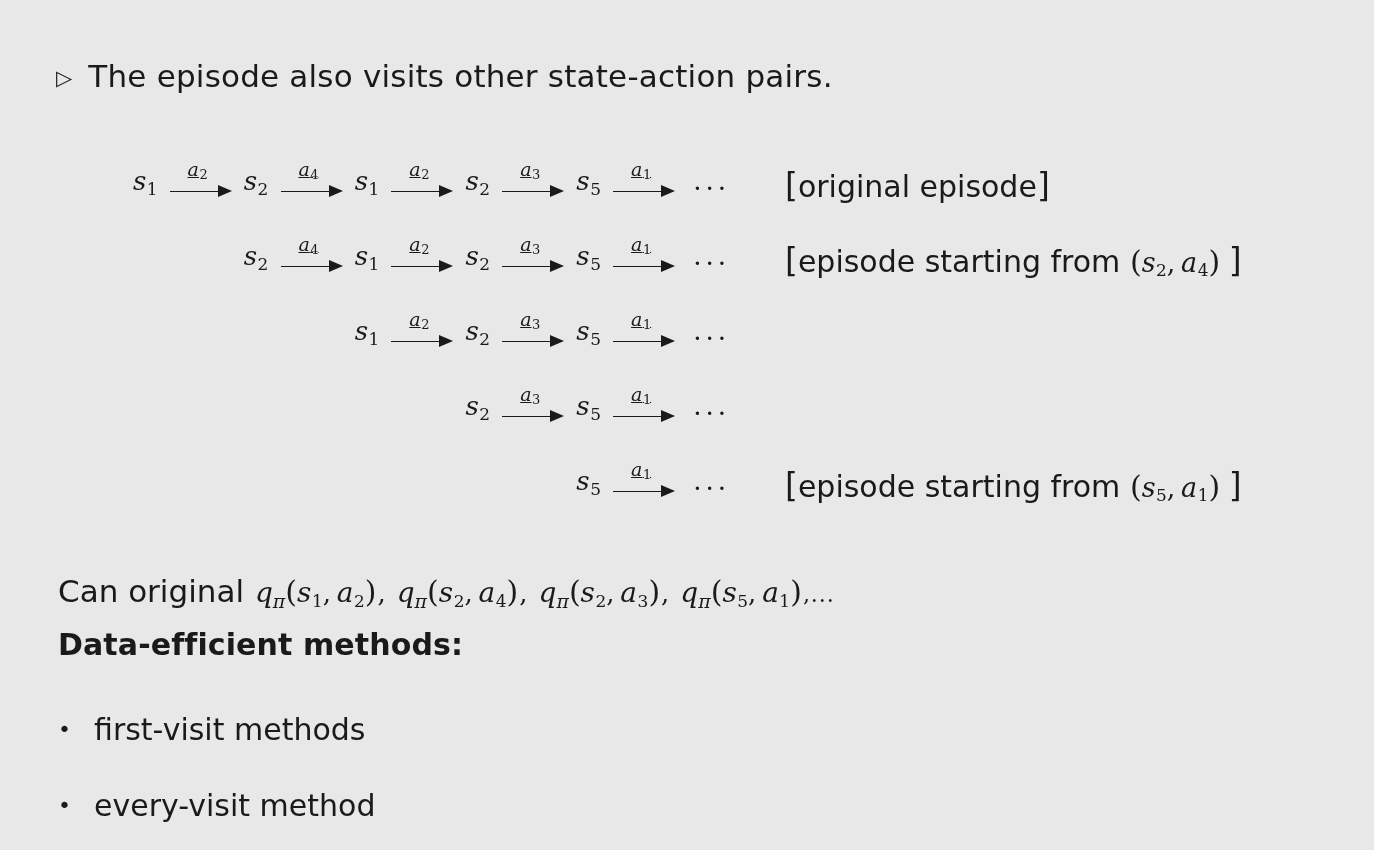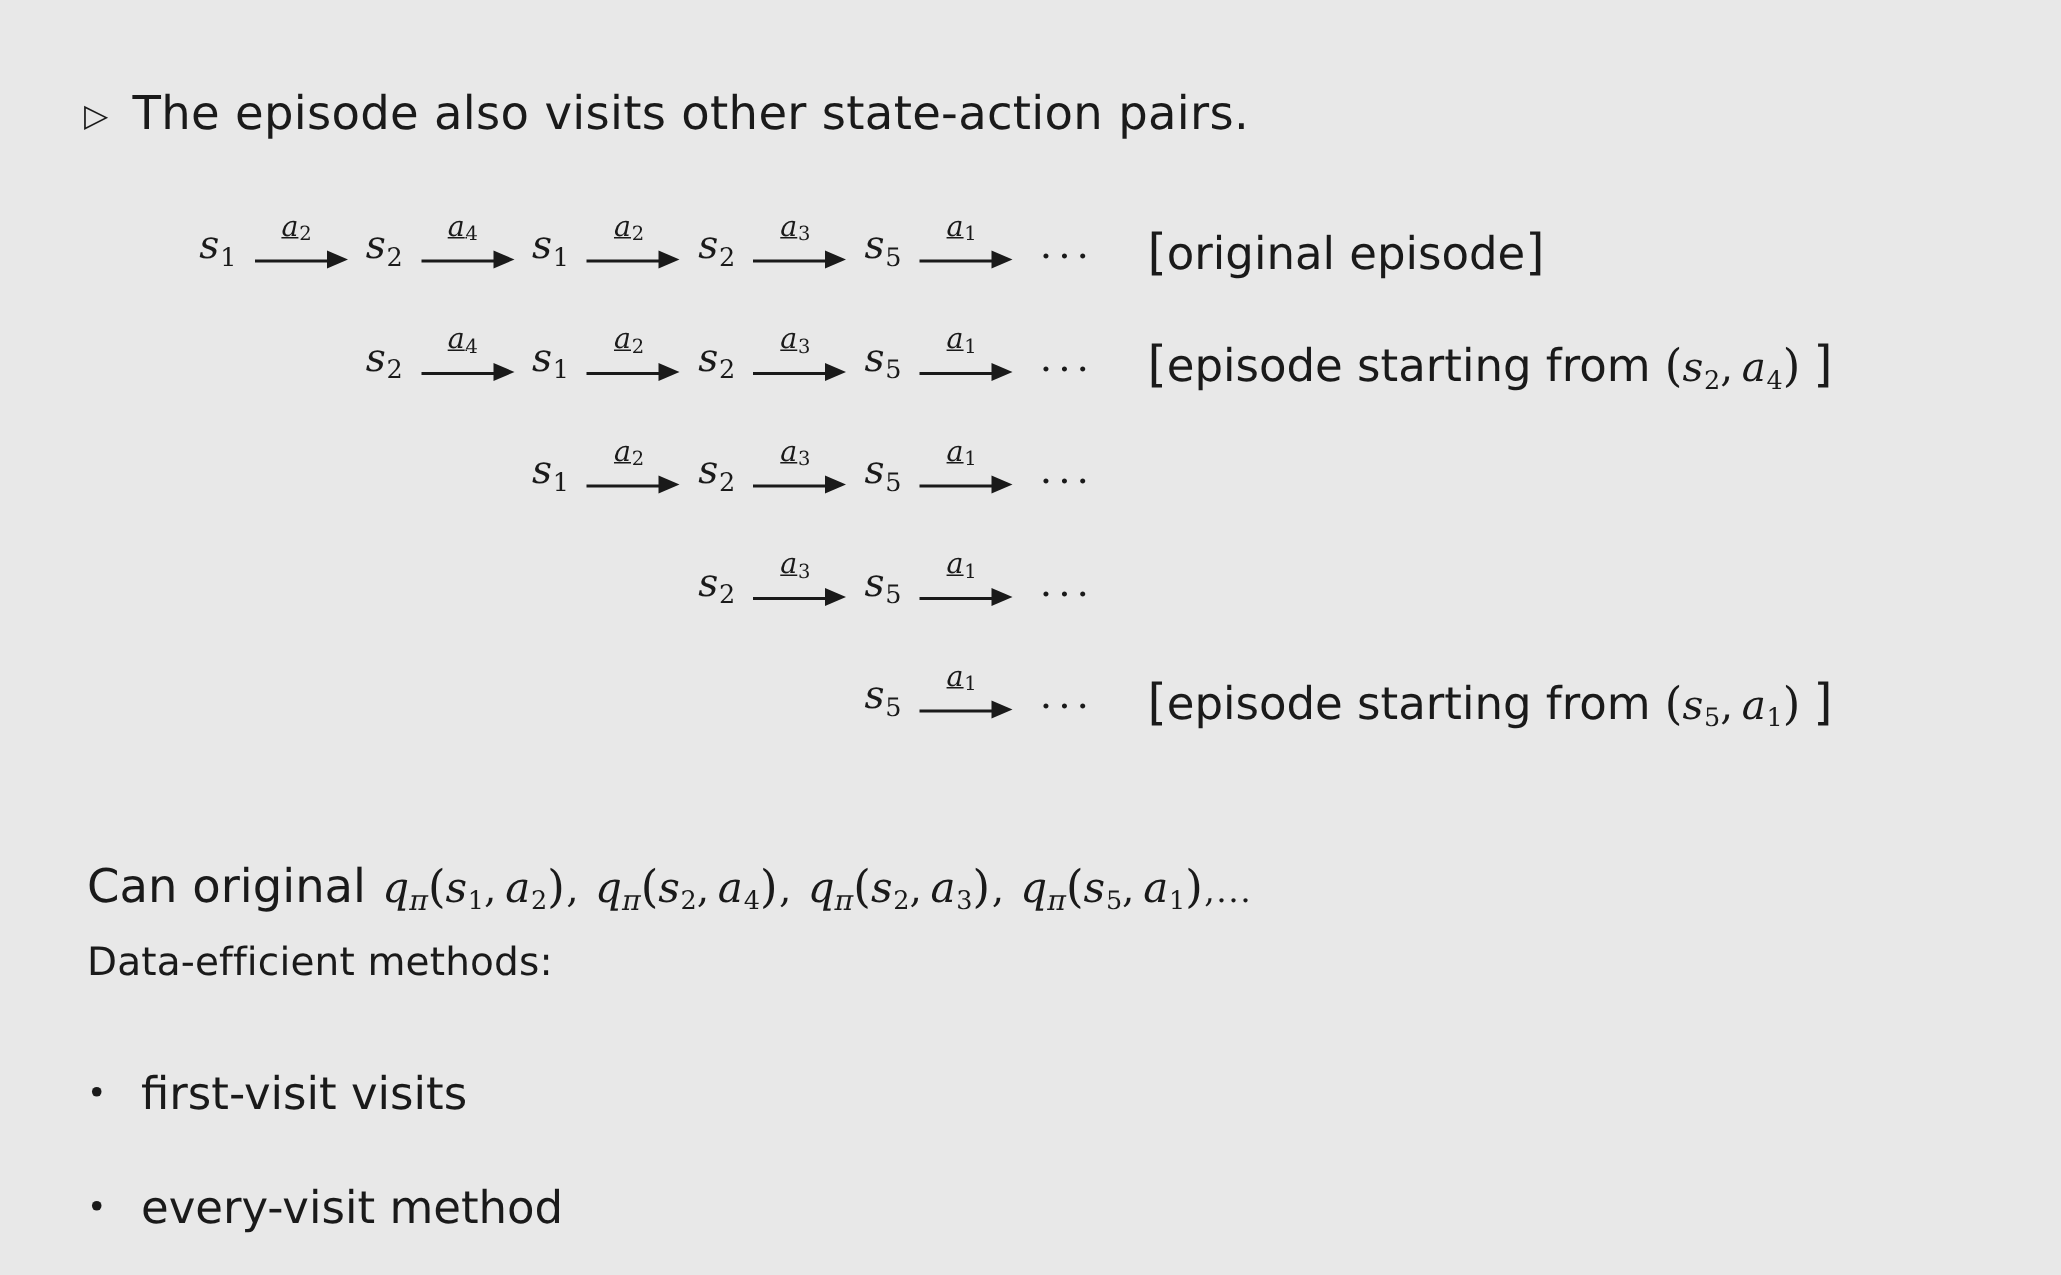--- a/index.html
+++ b/index.html
@@ -44,21 +44,23 @@
 
   
   .chains {
     position: absolute;
     left: 0;
     top: 148px;
     width: 1374px;
   }
   .chain-row {
     display: flex;
+    align-items: center;
     height: 75px;
+    gap: 20px;
   }
   .chain-left {
     width: 730px;
     text-align: right;
     padding-right: 0px;
     white-space: nowrap;
     font-family: "DejaVu Serif", serif;
   }
   .chain-right {
     padding-left: 35px;
@@ -162,22 +164,22 @@
     font-family: "DejaVu Serif", serif;
     font-size: 22px;
     letter-spacing: 1px;
   }
 
   
   .section-heading {
     position: absolute;
     left: 58px;
     top: 627px;
-    font-size: 26px;
-    font-weight: normal;
+    font-size: 30px;
+    font-weight: bold;
     letter-spacing: 0.1px;
   }
 
   
   .bullet-list {
     position: absolute;
     left: 58px;
     top: 712px;
     width: 700px;
   }
@@ -355,21 +357,21 @@
     <span class="q-term">q<span class="pi">π</span><span class="paren">(</span>s<span class="sub">2</span><span class="comma">,</span> a<span class="sub">4</span><span class="paren">)</span></span><span class="comma" style="font-family:'DejaVu Serif',serif;font-size:26px;">,</span>
     <span class="q-term">q<span class="pi">π</span><span class="paren">(</span>s<span class="sub">2</span><span class="comma">,</span> a<span class="sub">3</span><span class="paren">)</span></span><span class="comma" style="font-family:'DejaVu Serif',serif;font-size:26px;">,</span>
     <span class="q-term">q<span class="pi">π</span><span class="paren">(</span>s<span class="sub">5</span><span class="comma">,</span> a<span class="sub">1</span><span class="paren">)</span></span><span class="tail-dots">,...</span>
   </div>
 
   <div class="section-heading">Data-efficient methods:</div>
 
   <div class="bullet-list">
     <div class="bullet-item">
       <span class="dot">•</span>
-      <span>first-visit visits</span>
+      <span>first-visit methods</span>
     </div>
     <div class="bullet-item">
       <span class="dot">•</span>
       <span>every-visit method</span>
     </div>
   </div>
 
 </div>
 
 </body></html>

